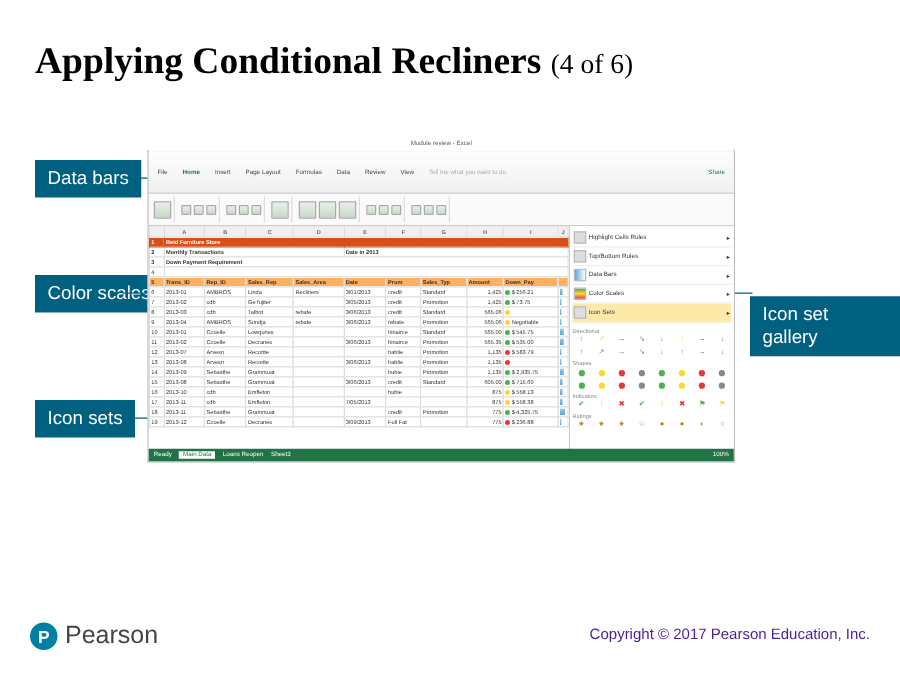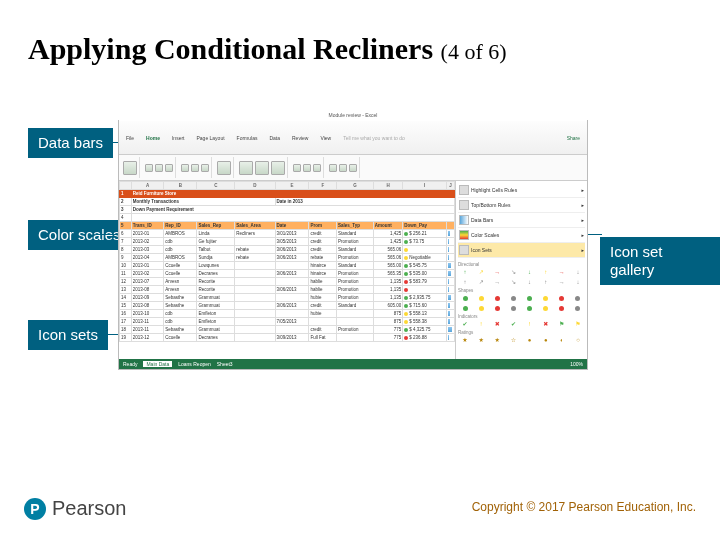--- a/index.html
+++ b/index.html
@@ -222,21 +222,21 @@
     font-size: 14px; font-weight: bold;
   }
   .footer-logo .ptext {
     font-size: 20px; color: #444;
   }
   .copyright {
     position: absolute;
     bottom: 26px;
     right: 24px;
     font-size: 12px;
-    color: #a16207;
+    color: #4c1d95;
     font-family: Arial, sans-serif;
   }
 </style>
 </head>
 <body>
 
 <div class="slide-title">
   <span>Applying Conditional Recliners</span>
   <span class="sub">(4 of 6)</span>
 </div>

